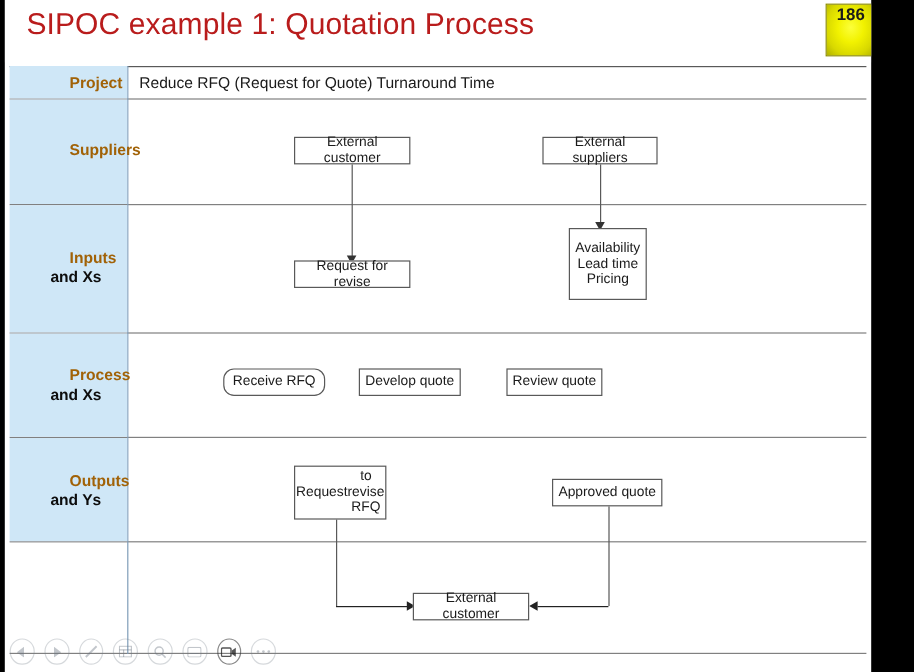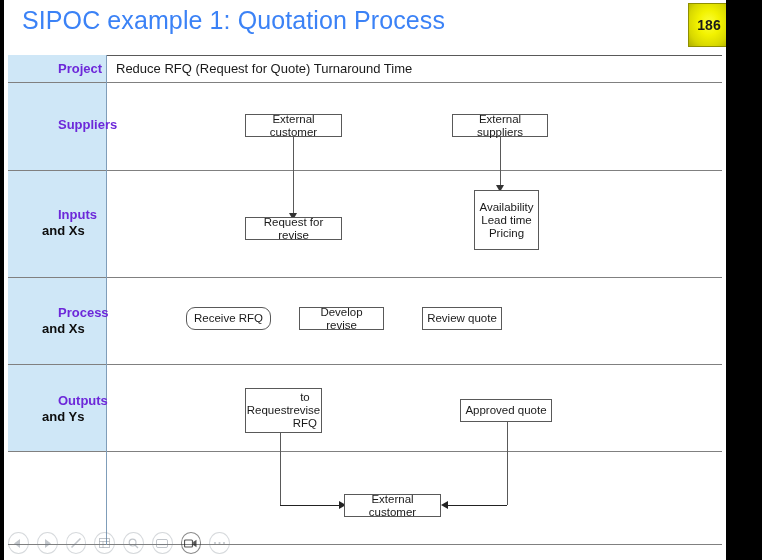--- a/index.html
+++ b/index.html
@@ -1,34 +1,34 @@
 <!DOCTYPE html>
 <html><head>
 <meta charset="utf-8">
 <style>
   html,body{margin:0;padding:0;background:#000;}
   body{width:762px;height:560px;overflow:hidden;font-family:"Liberation Sans",sans-serif;}
   #slide{position:absolute;left:4px;top:0;width:722px;height:560px;background:#fff;overflow:hidden;}
 
   
   #title-area{position:absolute;left:0;top:0;width:722px;height:52px;background:#fff;}
-  #slide-title{position:absolute;left:18px;top:6px;font-size:25px;color:#3b82f6;
+  #slide-title{position:absolute;left:18px;top:6px;font-size:25px;color:#b91c1c;
     letter-spacing:.1px;white-space:nowrap;}
   #page-badge{position:absolute;left:684px;top:3px;width:40px;height:42px;
     background:radial-gradient(ellipse at 50% 45%, #fcff3a 0%, #f2f200 38%, #d8d800 72%, #b0b000 100%);
-    border:1px solid #8f8f00;display:flex;align-items:center;justify-content:center;}
+    border:1px solid #8f8f00;display:flex;align-items:flex-start;justify-content:center;}
   #page-badge span{font-size:14px;font-weight:bold;color:#1a1a1a;}
 
   
   #table{position:absolute;left:4px;top:55px;width:714px;height:490px;}
   .hline{position:absolute;left:0;width:714px;height:1px;background:#808080;}
   .hline.strong{background:#595959;}
   #vline{position:absolute;left:98px;top:0;width:1px;height:490px;background:#7f9db9;}
   .label-cell{position:absolute;left:0;width:98px;background:#cfe7f7;}
-  .label-cell .l1{position:absolute;left:10px;font-size:13px;font-weight:bold;color:#6d28d9;white-space:nowrap;padding-left:40px;}
+  .label-cell .l1{position:absolute;left:10px;font-size:13px;font-weight:bold;color:#a16207;white-space:nowrap;padding-left:40px;}
   .label-cell .l2{position:absolute;left:34px;font-size:13px;font-weight:bold;color:#0d0d0d;white-space:nowrap;}
   #project-label{top:0;height:27px;}
   #project-label .l1{top:6px;}
   #project-value{position:absolute;left:108px;top:6px;font-size:13px;color:#1a1a1a;white-space:nowrap;}
 
   
   .node{position:absolute;box-sizing:border-box;border:1px solid #595959;background:#fff;
     display:flex;align-items:center;justify-content:center;text-align:center;
     font-size:11.5px;color:#1a1a1a;line-height:13px;padding:1px 4px;}
   .node.round{border-radius:9px;}
@@ -106,21 +106,21 @@
     <div class="arrow down" style="left:488px;top:130px;"></div>
 
     <div class="node" style="left:237px;top:162px;width:97px;height:23px;">Request for revise</div>
     <div class="node" style="left:466px;top:135px;width:65px;height:60px;flex-direction:column;">
       <span>Availability</span>
       <span>Lead time</span>
       <span>Pricing</span>
     </div>
 
     <div class="node round" style="left:178px;top:252px;width:85px;height:23px;">Receive RFQ</div>
-    <div class="node" style="left:291px;top:252px;width:85px;height:23px;">Develop revise</div>
+    <div class="node" style="left:291px;top:252px;width:85px;height:23px;">Develop quote</div>
     <div class="node" style="left:414px;top:252px;width:80px;height:23px;">Review quote</div>
 
     <div class="node" style="left:237px;top:333px;width:77px;height:45px;flex-direction:row;">
       <span>Request</span>
       <span>to revise RFQ</span>
     </div>
     <div class="node" style="left:452px;top:344px;width:92px;height:23px;">Approved quote</div>
 
     <div class="conn v" style="left:272px;top:378px;height:72px;"></div>
     <div class="conn h" style="left:272px;top:450px;width:61px;background:#222;"></div>

